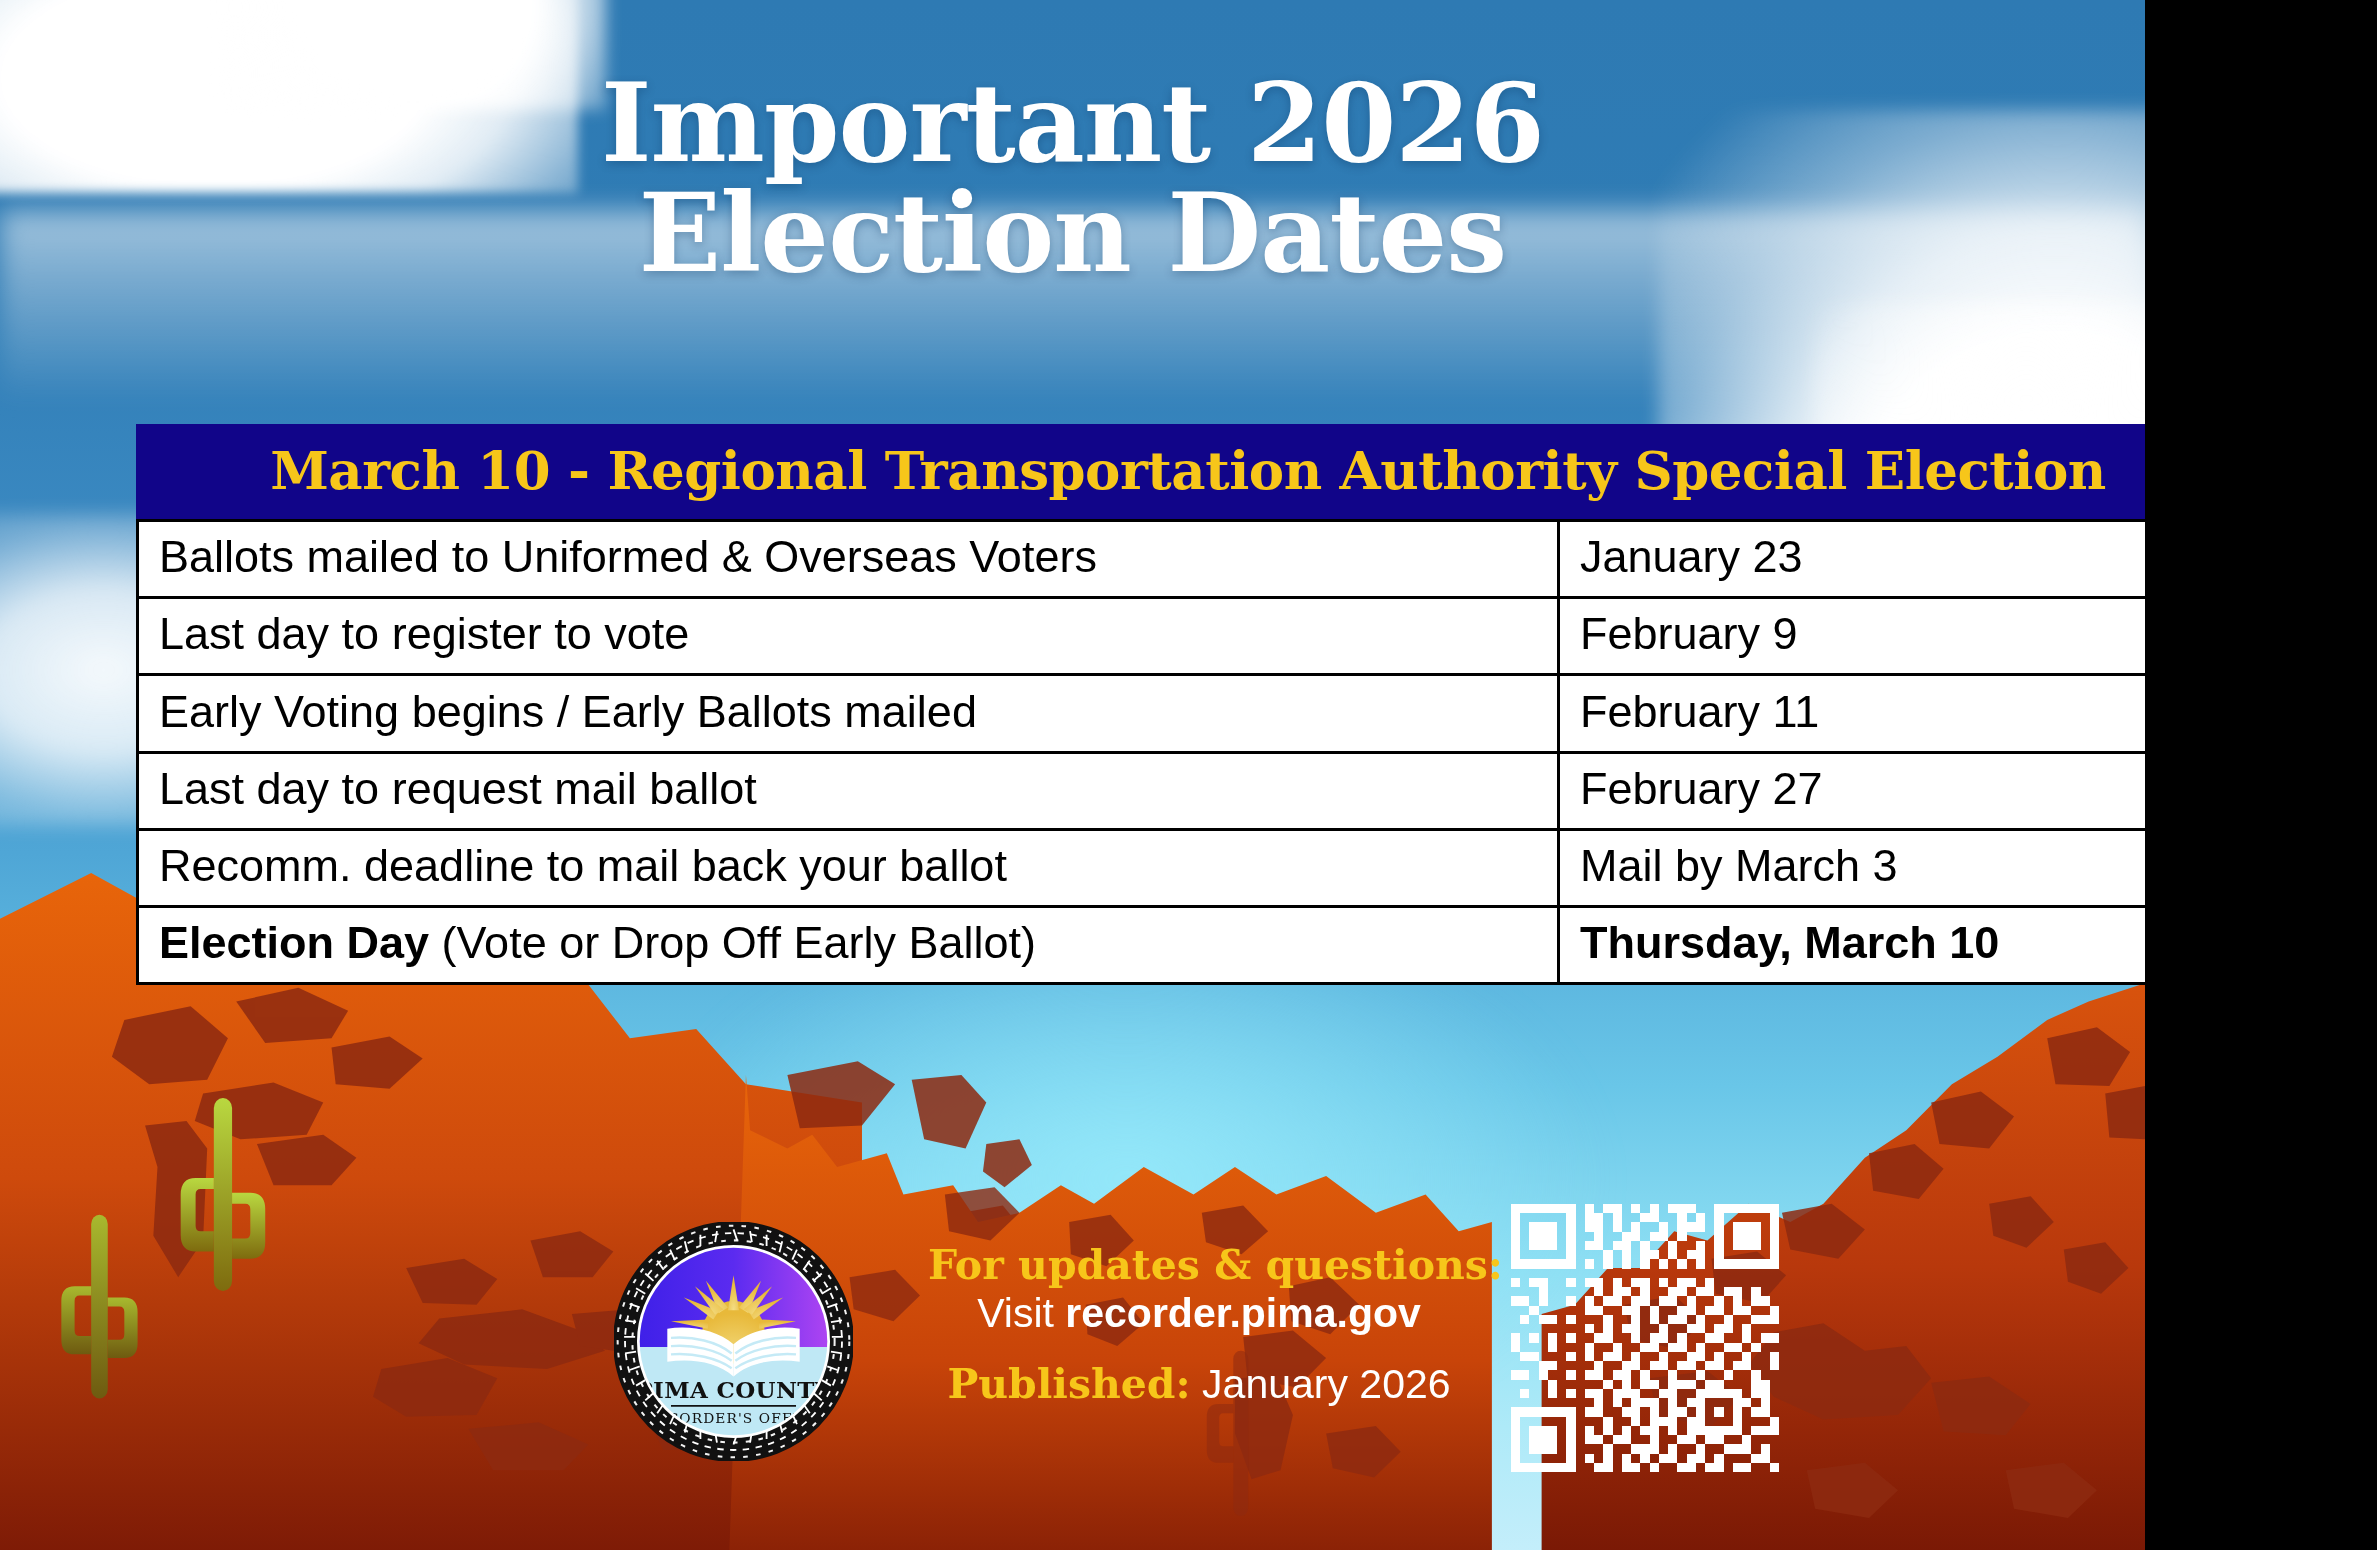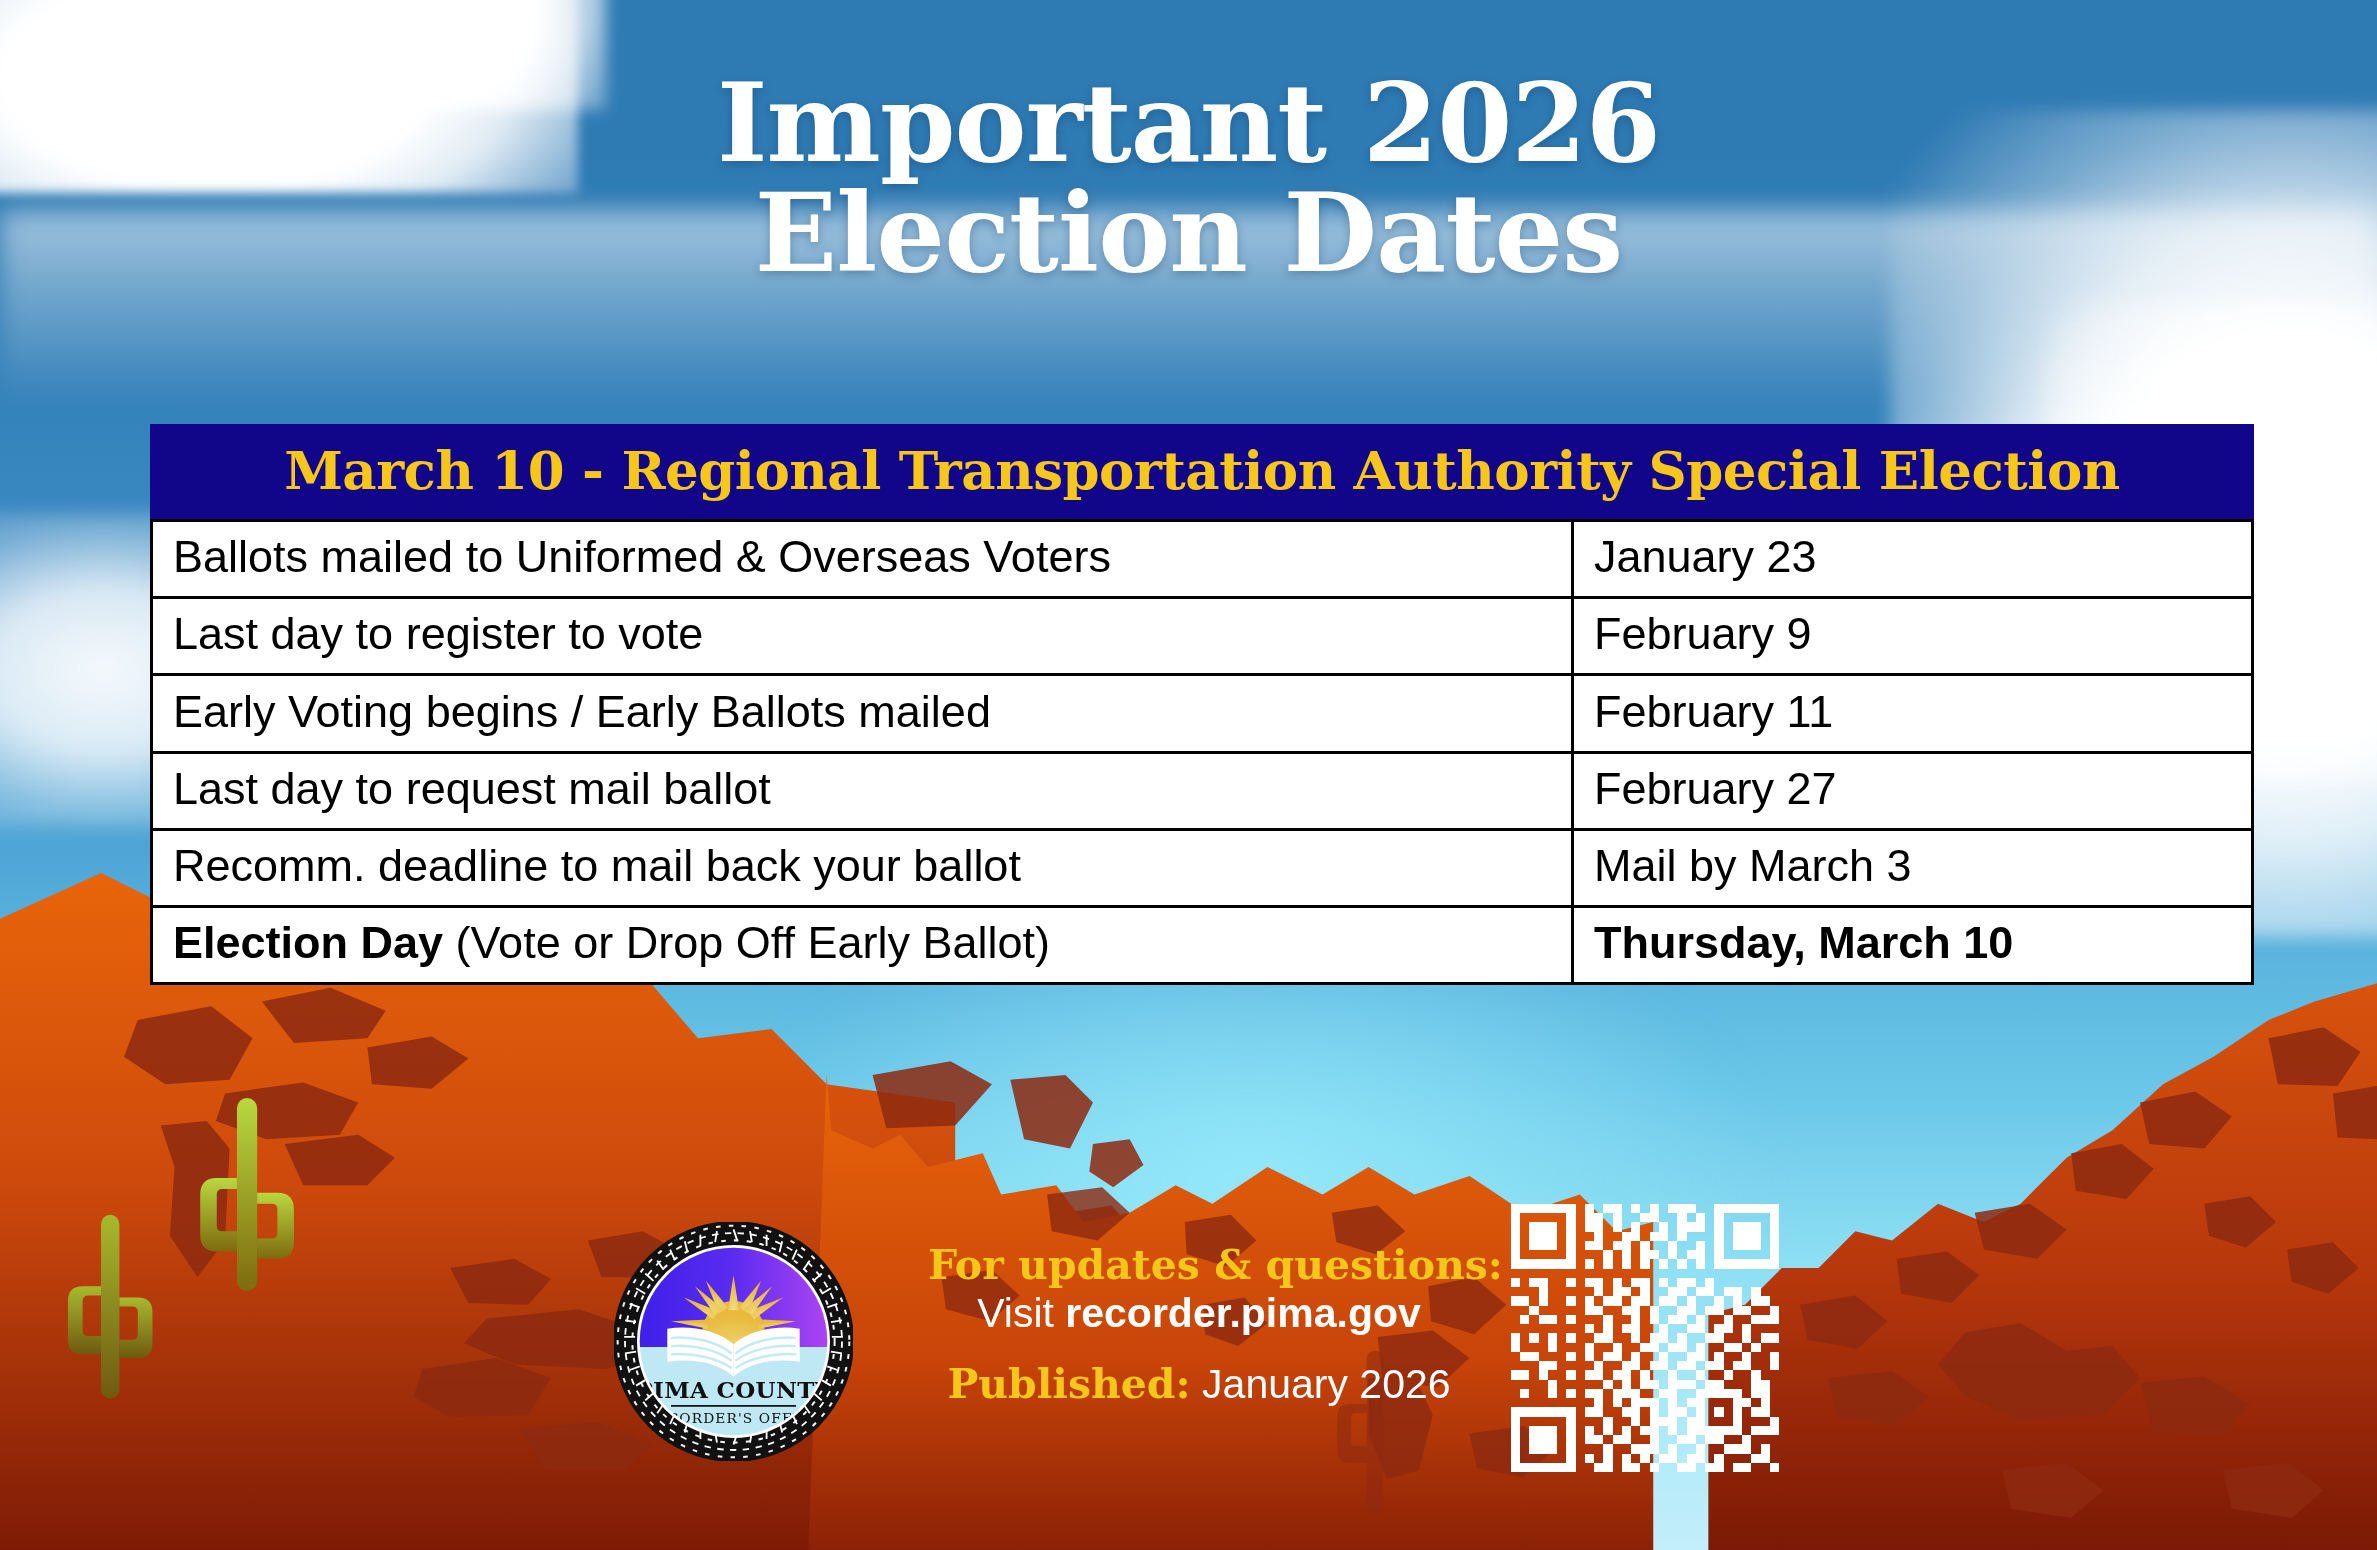--- a/index.html
+++ b/index.html
@@ -1,20 +1,20 @@
 <!DOCTYPE html>
 <html style="font-size:14.7px"><head>
 <meta charset="utf-8">
 <style>
   html,body{margin:0;padding:0;background:#000;}
   body{font-family:"Liberation Sans", sans-serif;}
 
   #poster{
     position:relative;
-    width:2377px;height:1551px;
+    width:2145px;height:1551px;
     overflow:hidden;
     background:#a21caf;
   }
 
   
   .sky{
     position:absolute;inset:0;
     background:
       linear-gradient(to bottom,
         #2e7ab3 0%,
@@ -65,21 +65,21 @@
     font-size:108px;
     line-height:1.02;
     letter-spacing:-0.9px;
     text-shadow:0 2.8px 9.2px rgba(0,40,80,.30);
     z-index:6;
   }
   .title .l2{display:block;}
 
   
   .table-wrap{
-    position:absolute;left:150px;top:424px;width:2104px;
+    position:absolute;left:136px;top:424px;width:2104px;
     z-index:6;
   }
   .tbl-head{
     background:#110589;
     color:#f7c61a;
     font-family:"DejaVu Serif", serif;
     font-weight:bold;
     font-size:53px;
     line-height:1;
     padding:20px 0 22px 0;

